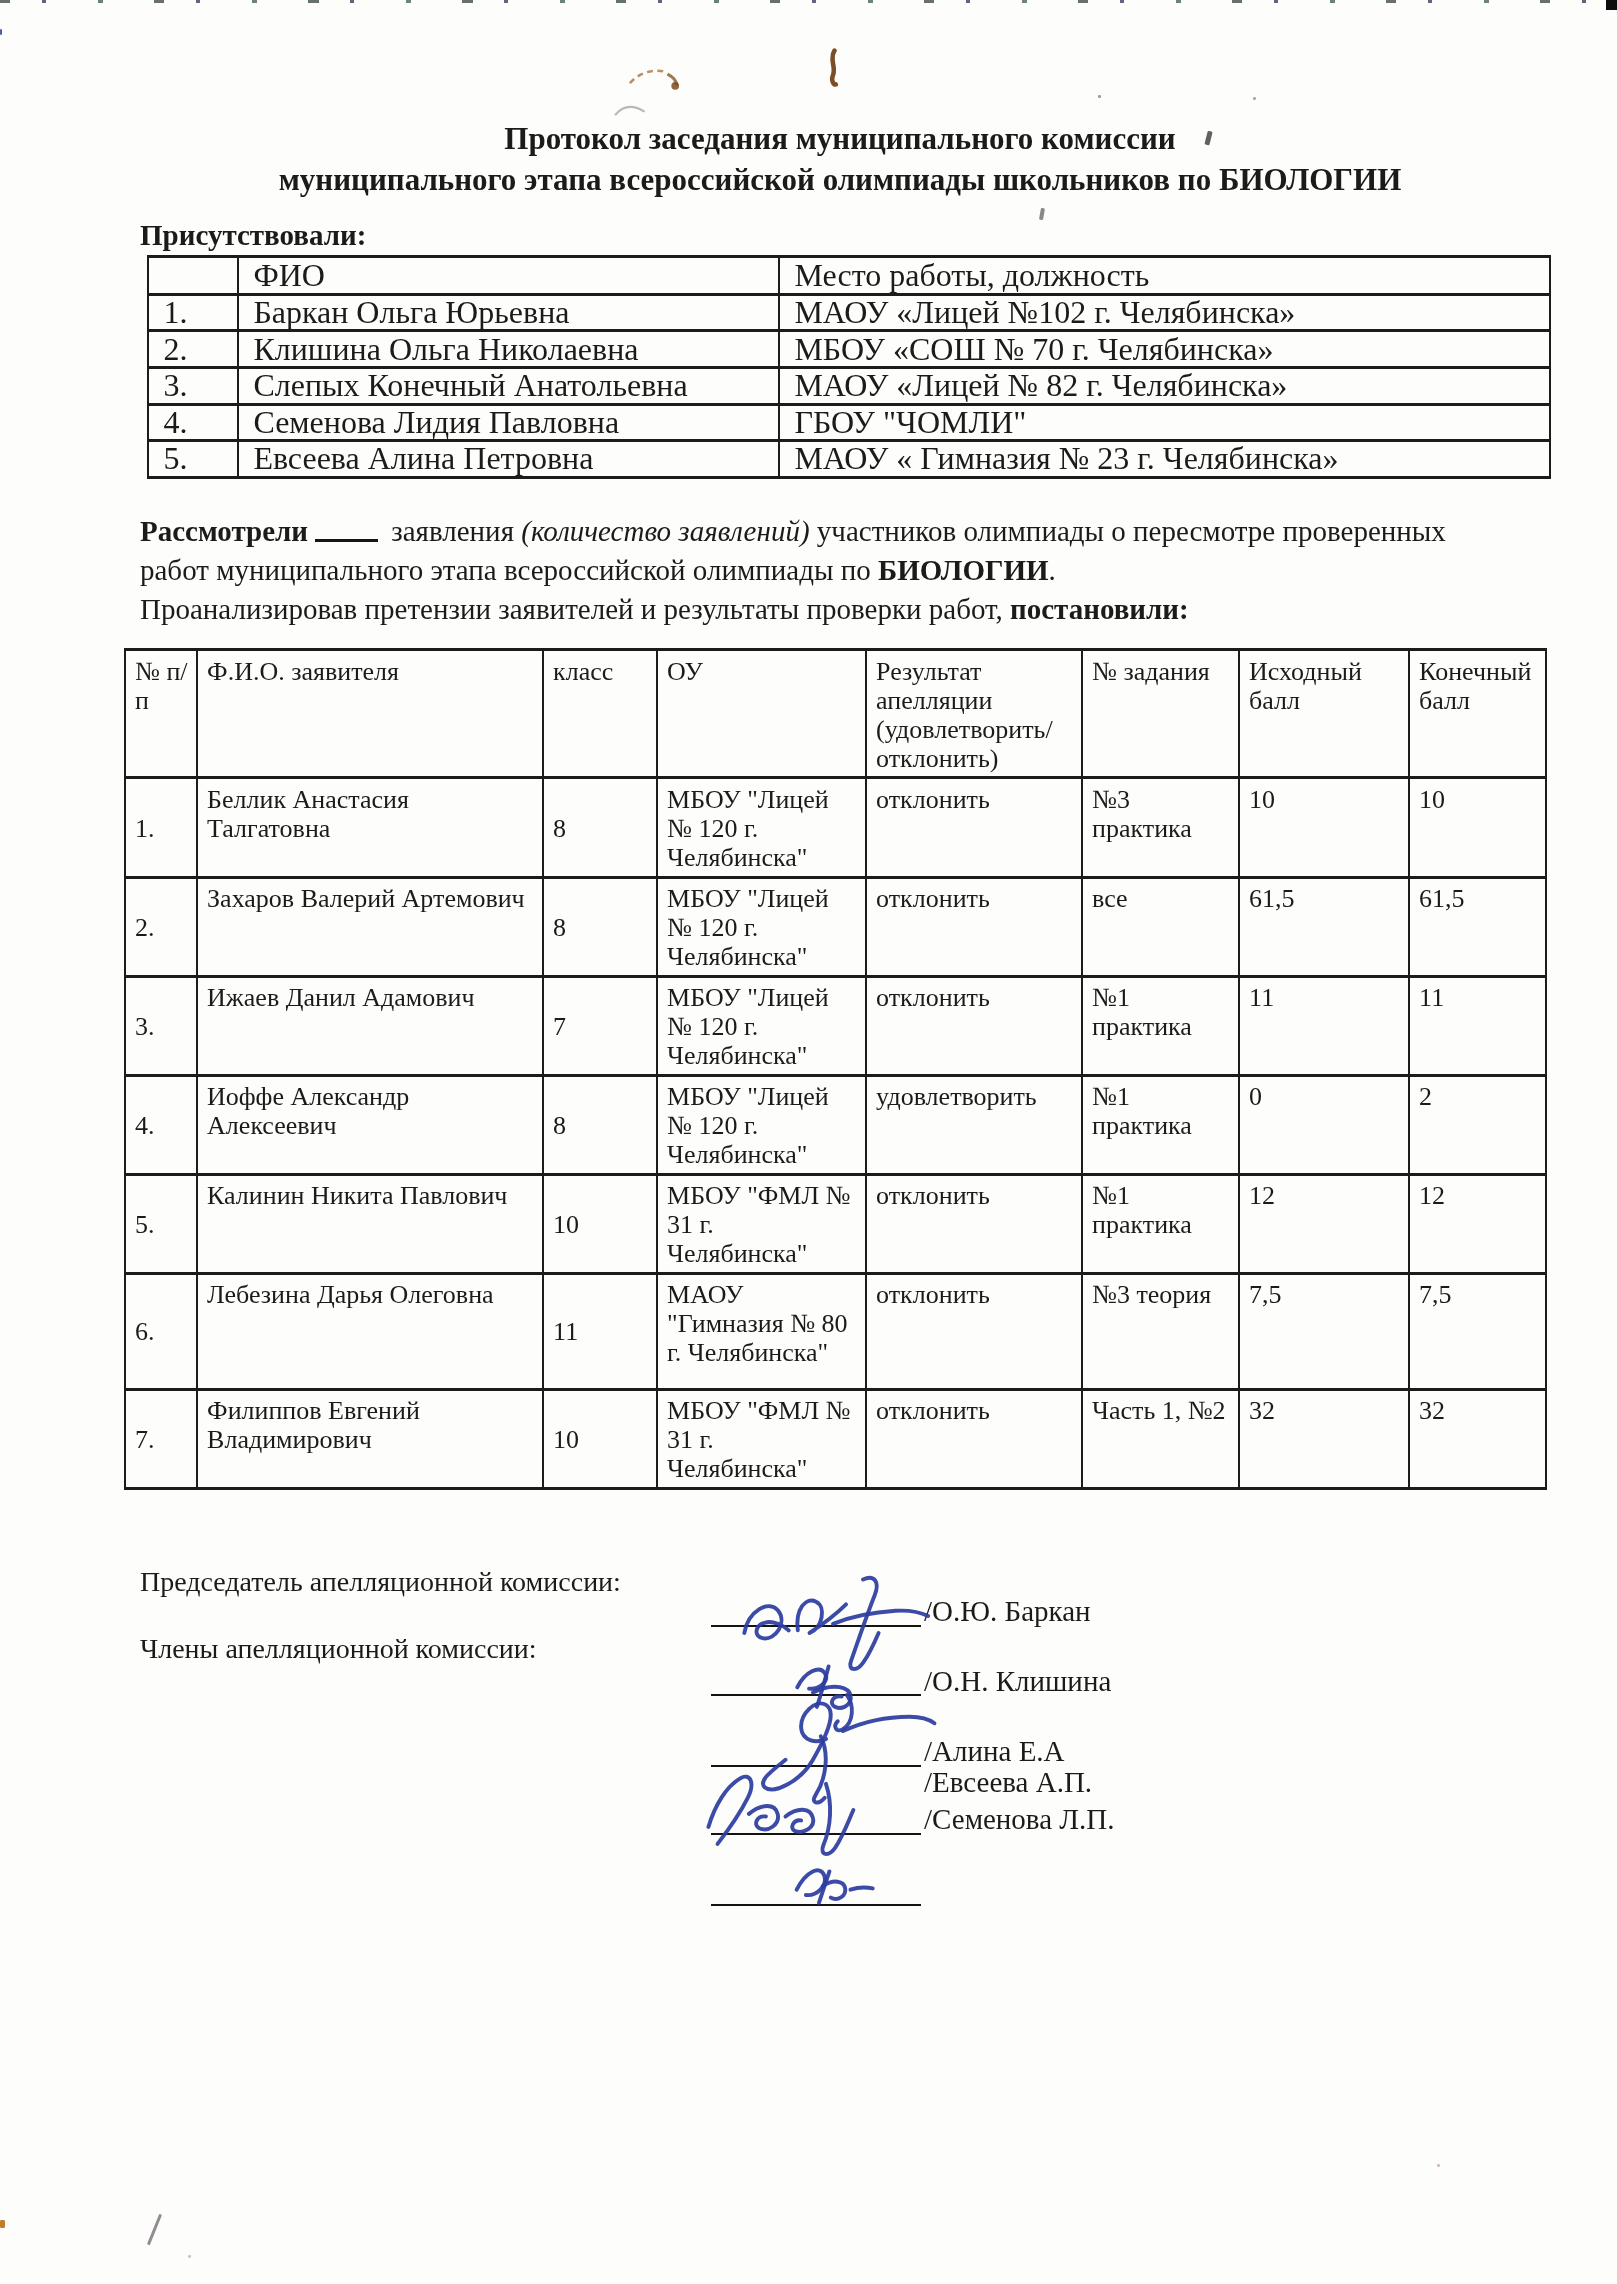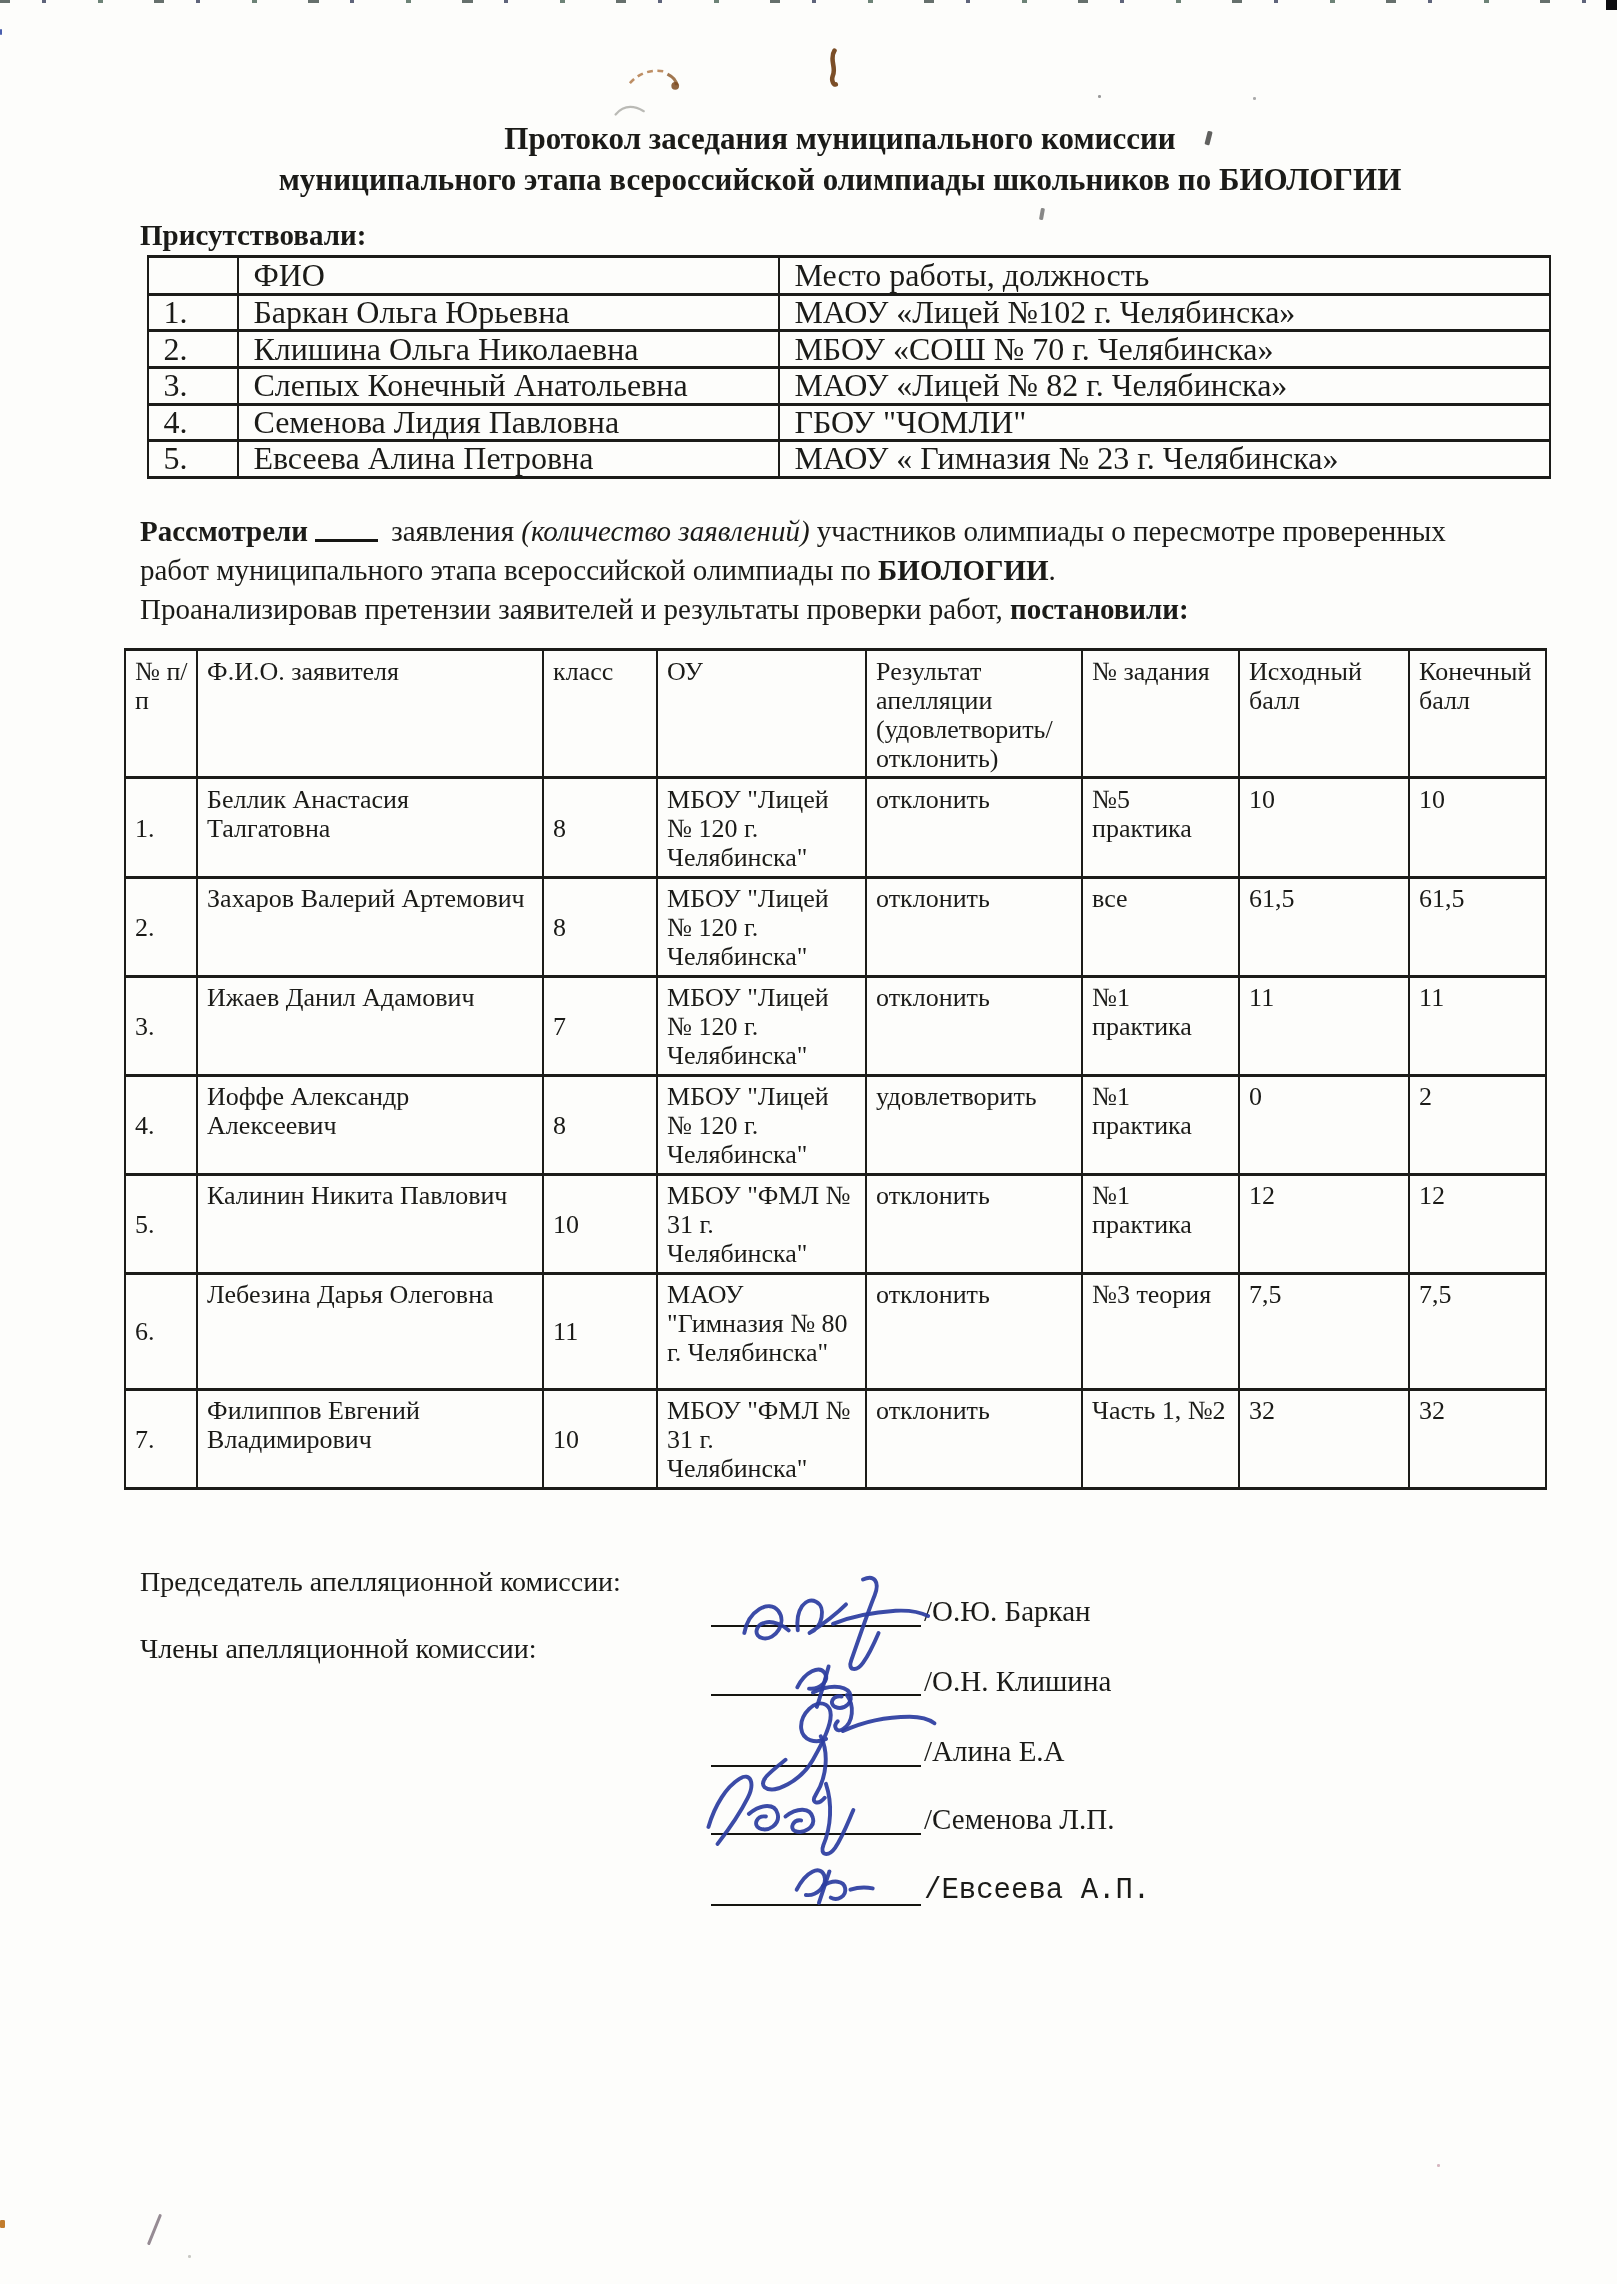--- a/index.html
+++ b/index.html
@@ -171,21 +171,21 @@
         <th>Конечный балл</th>
       </tr>
     </thead>
     <tbody>
       <tr class="rr">
         <td class="c-num">1.</td>
         <td>Беллик Анастасия Талгатовна</td>
         <td class="c-grade">8</td>
         <td>МБОУ "Лицей № 120 г. Челябинска"</td>
         <td>отклонить</td>
-        <td>№5 практика</td>
+        <td>№3 практика</td>
         <td>10</td>
         <td>10</td>
       </tr>
       <tr class="rr">
         <td class="c-num">2.</td>
         <td>Захаров Валерий Артемович</td>
         <td class="c-grade">8</td>
         <td>МБОУ "Лицей № 120 г. Челябинска"</td>
         <td>отклонить</td>
         <td>все</td>
@@ -252,21 +252,21 @@
     <div class="sig-rule" style="top:1625px;"></div>
     <div class="sig-rule" style="top:1694px;"></div>
     <div class="sig-rule" style="top:1765px;"></div>
     <div class="sig-rule" style="top:1833px;"></div>
     <div class="sig-rule" style="top:1904px;"></div>
 
     <div class="sig-name" style="top:1595px;">/О.Ю. Баркан</div>
     <div class="sig-name" style="top:1665px;">/О.Н. Клишина</div>
     <div class="sig-name" style="top:1735px;">/Алина Е.А</div>
     <div class="sig-name" style="top:1803px;">/Семенова Л.П.</div>
-    <div class="sig-name" style="top:1874px;font-family:Liberation Mono, monospace;">/Евсеева А.П.</div>
+    <div class="sig-name" style="top:1766px;">/Евсеева А.П.</div>
 
     <svg class="sig-svg" style="left:735px;top:1573px;" width="209" height="101" viewBox="0 0 320 155">
       <path d="M14 92 C20 58 52 40 66 58 C80 76 62 104 42 100 C28 97 30 80 46 76 C58 73 74 80 82 88"></path>
       <path d="M96 88 C92 56 108 36 124 44 C140 52 134 84 114 92 C138 76 158 60 170 48"></path>
       <path d="M196 10 C214 2 222 14 214 34 C202 64 190 100 178 134 C172 150 186 152 196 138 C206 124 214 106 220 92"></path>
       <path d="M150 78 C180 66 214 60 246 58 C266 57 284 60 296 66"></path>
     </svg>
     <svg class="sig-svg" style="left:779px;top:1652px;" width="124" height="85" viewBox="0 0 190 130">
       <path d="M28 54 C40 30 62 20 70 32 C78 44 62 58 46 56"></path>
       <path d="M76 22 C70 44 64 66 58 84"></path>

